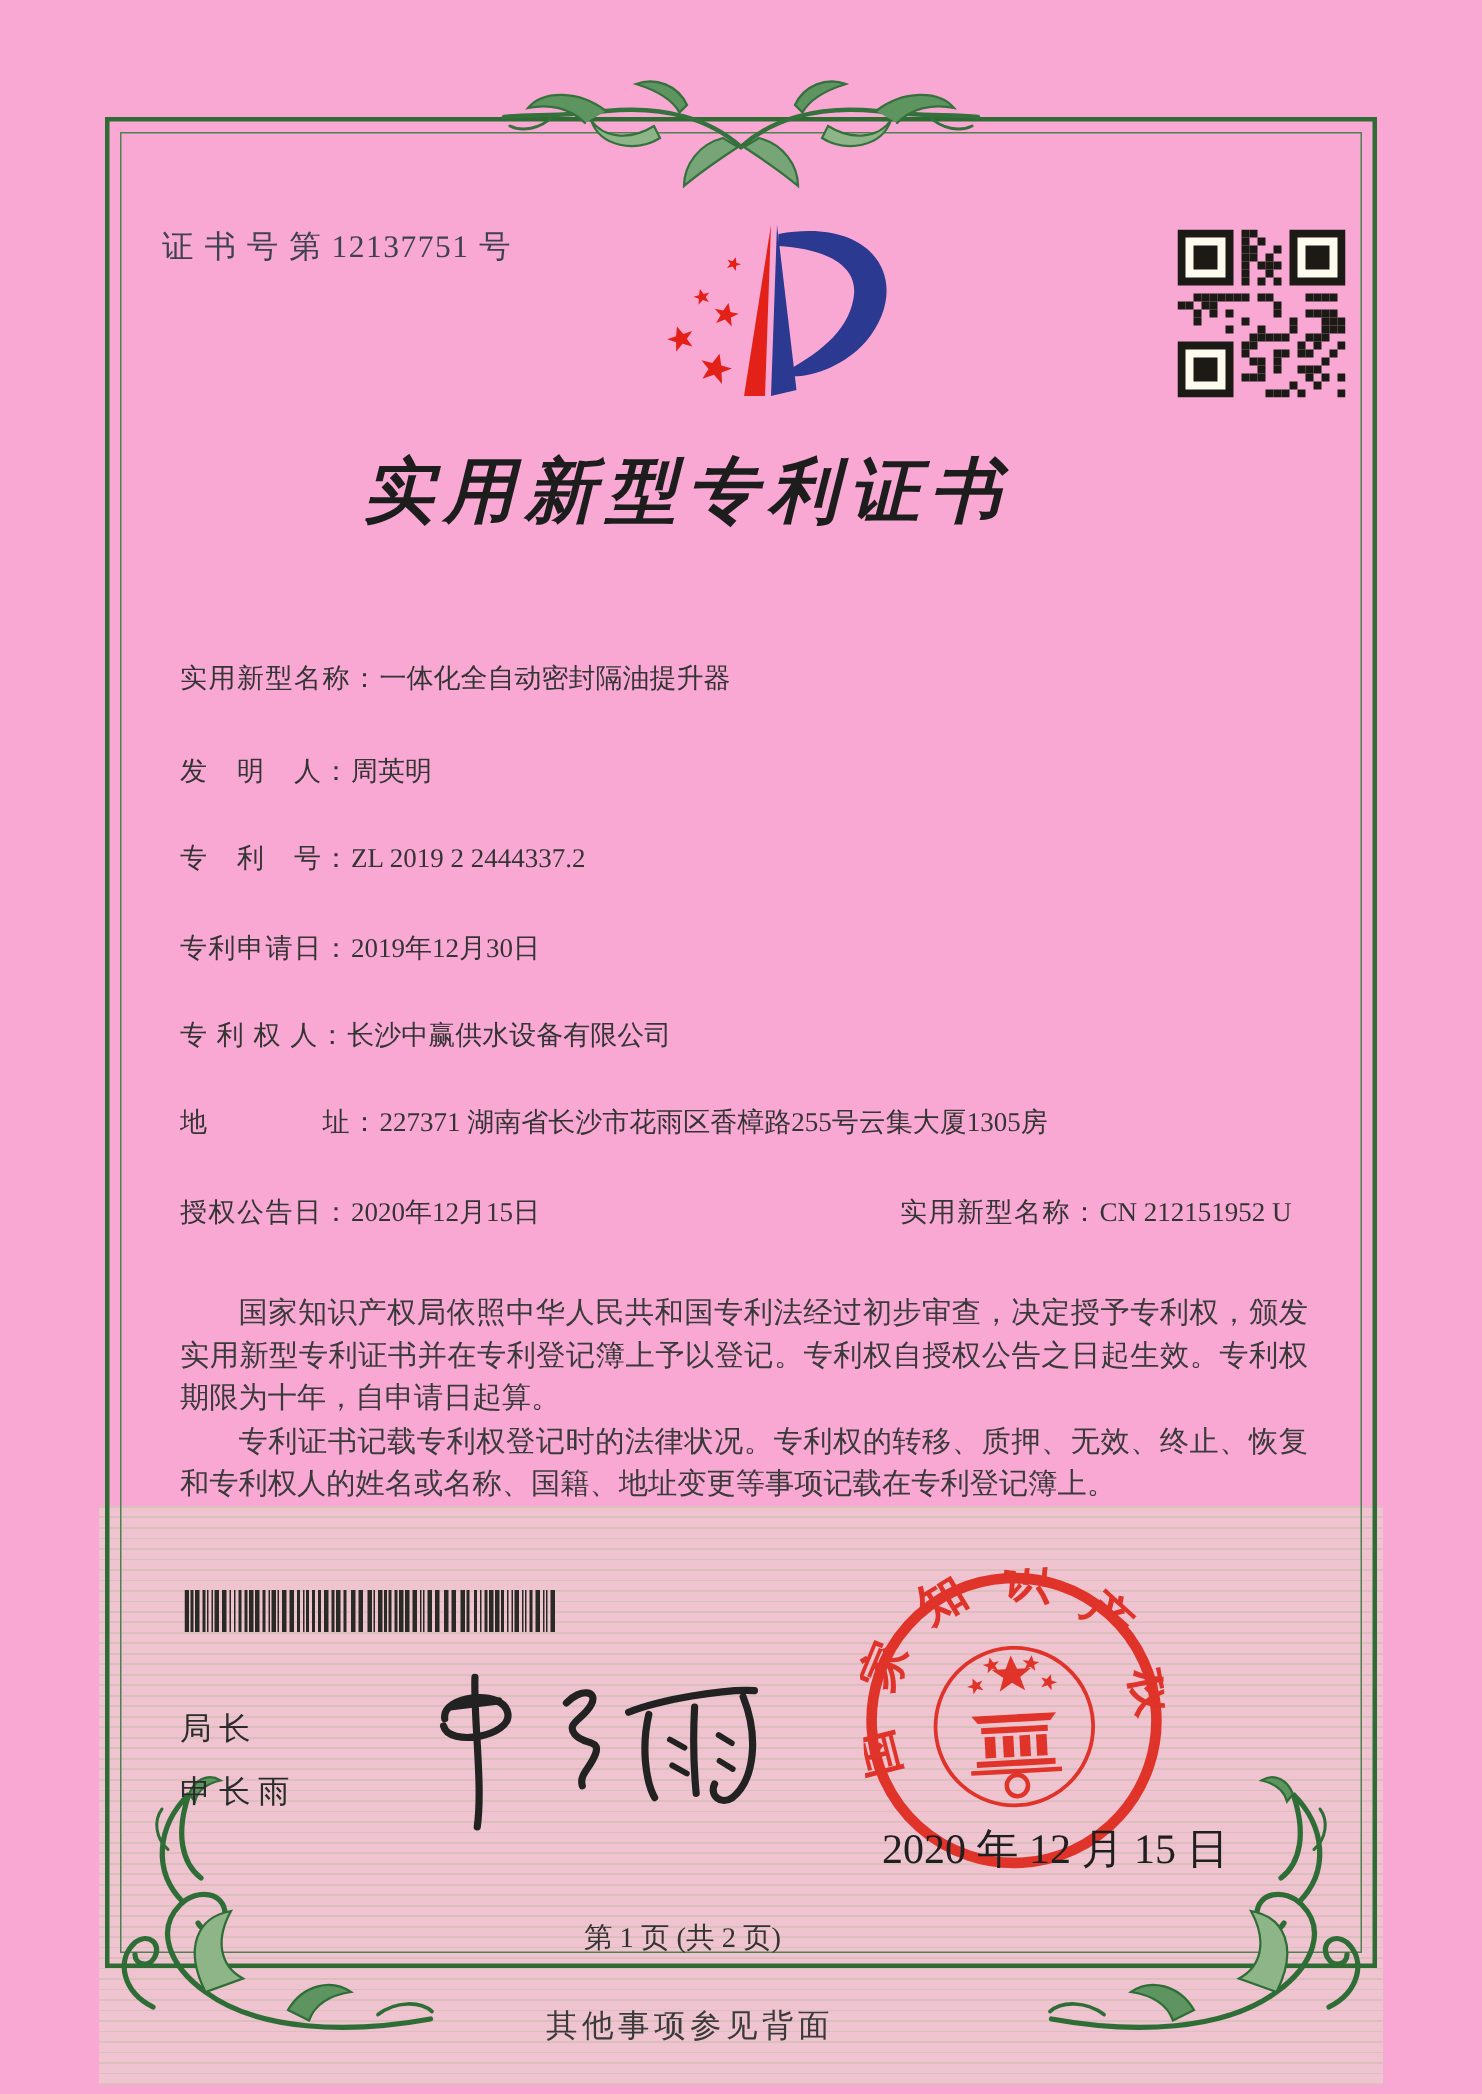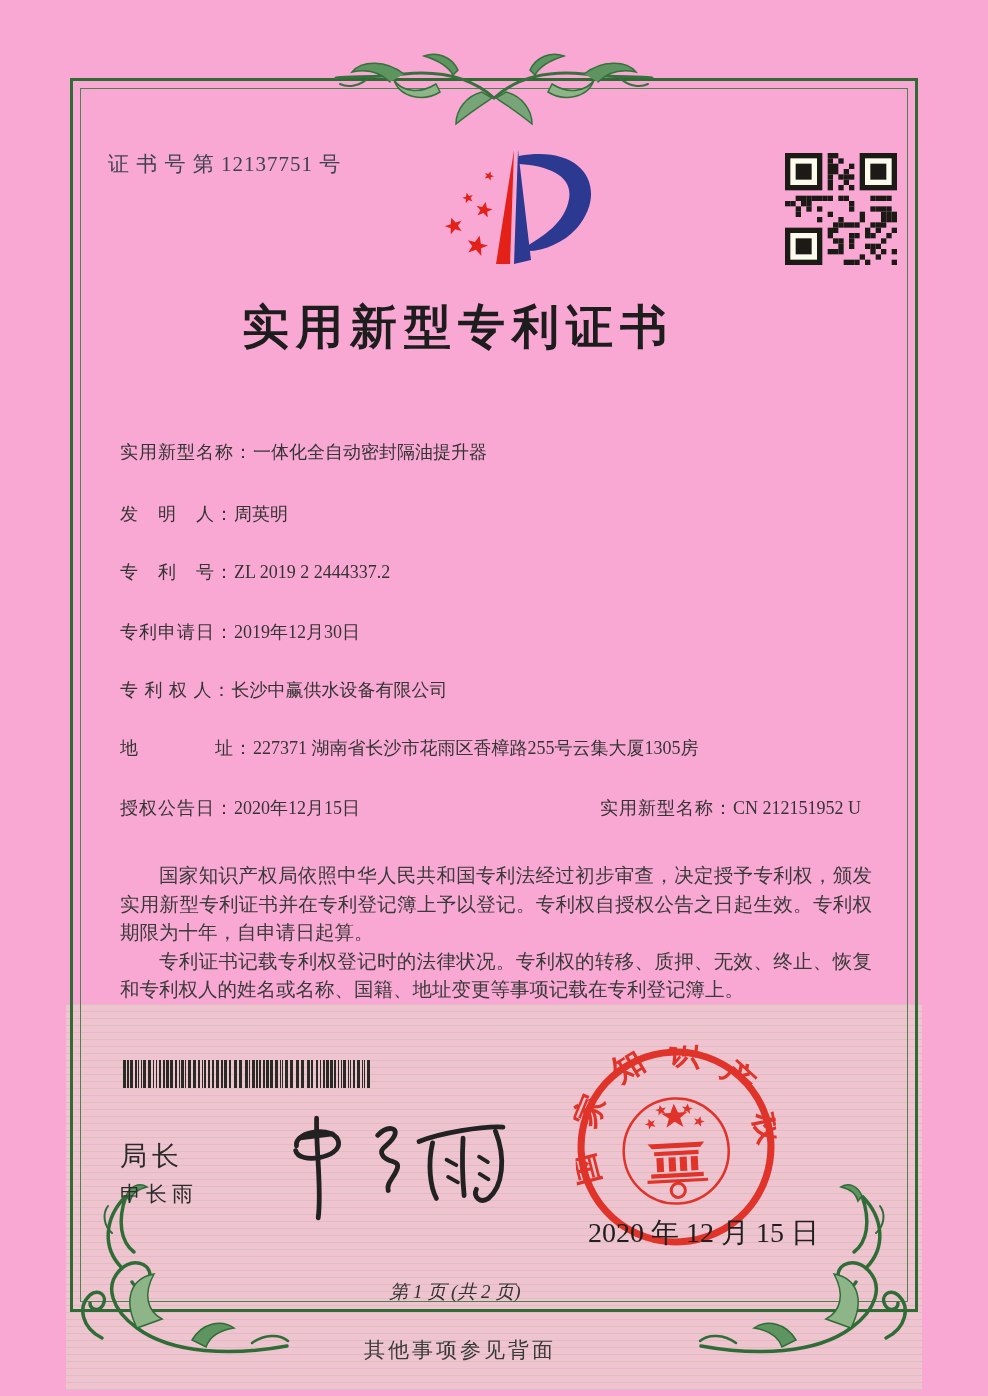--- a/index.html
+++ b/index.html
@@ -12,36 +12,36 @@
       rgba(224,236,202,.40);
     z-index:1;}
   .frame-outer{position:absolute;left:70px;top:78px;width:842px;height:1228px;
     border:3px solid #2e6c34;z-index:2;}
   .frame-inner{position:absolute;left:80px;top:88px;width:826px;height:1212px;
     border:1px solid #4b824f;z-index:2;}
   .cert-no{position:absolute;left:108px;top:150px;font-size:21px;letter-spacing:1px;color:#3e424d;z-index:4;}
   .logo{position:absolute;left:423px;top:136px;width:178px;height:148px;z-index:4;}
   .qr{position:absolute;left:785px;top:153px;width:112px;height:112px;z-index:4;}
   .title{position:absolute;left:0;top:296px;width:916px;text-align:center;
-    font-size:47px;font-weight:700;letter-spacing:7px;color:#1d1d1d;z-index:4;}
+    font-size:47px;font-weight:700;letter-spacing:7px;color:#1d1d1d;z-index:4;font-style:italic;}
   .field-row{position:absolute;left:120px;width:760px;font-size:18px;color:#343434;z-index:4;white-space:nowrap;margin-top:20px;}
   .field-row .lbl{letter-spacing:1px;}
   .grant-col2{position:absolute;left:480px;top:0;}
   .body-text{position:absolute;left:120px;top:818px;width:752px;font-size:19.5px;
     line-height:28.5px;text-align:justify;color:#3a3a3a;z-index:4;margin-top:44px;}
   .body-text p{margin:0;text-indent:2em;}
   .barcode{position:absolute;left:123px;top:1060px;width:248px;height:28px;z-index:4;}
-  .signer-title{position:absolute;left:120px;top:1138px;font-size:27px;letter-spacing:5px;color:#2b2b2b;z-index:4;}
+  .signer-title{position:absolute;left:120px;top:1138px;font-size:21px;letter-spacing:5px;color:#2b2b2b;z-index:4;}
   .signer-name{position:absolute;left:120px;top:1180px;font-size:21px;letter-spacing:5px;color:#2b2b2b;z-index:4;}
   .signature{position:absolute;left:268px;top:1106px;width:250px;height:115px;z-index:4;transform:rotate(-2deg);}
   .seal{position:absolute;left:575px;top:1046px;width:202px;height:202px;z-index:5;opacity:.9;transform:rotate(-3deg);}
   .seal-date{position:absolute;left:588px;top:1214px;width:190px;text-align:center;
     font-size:28px;color:#1f1f1f;z-index:6;white-space:nowrap;}
   .page-number{position:absolute;left:300px;top:1279px;width:310px;text-align:center;
-    font-size:19px;color:#333;z-index:4;font-style:italic;}
+    font-size:19px;color:#333;z-index:4;}
   .footer-note{position:absolute;left:310px;top:1336px;width:300px;text-align:center;
     font-size:21px;letter-spacing:3px;color:#3a3a3a;z-index:4;}
   .ornament{position:absolute;z-index:3;}
   .top-orn{left:334px;top:40px;width:320px;height:100px;}
   .fl-bl{left:42px;top:1178px;width:250px;height:195px;}
   .fl-br{left:696px;top:1178px;width:250px;height:195px;transform:scaleX(-1);}
 </style>
 </head>
 <body>
 

